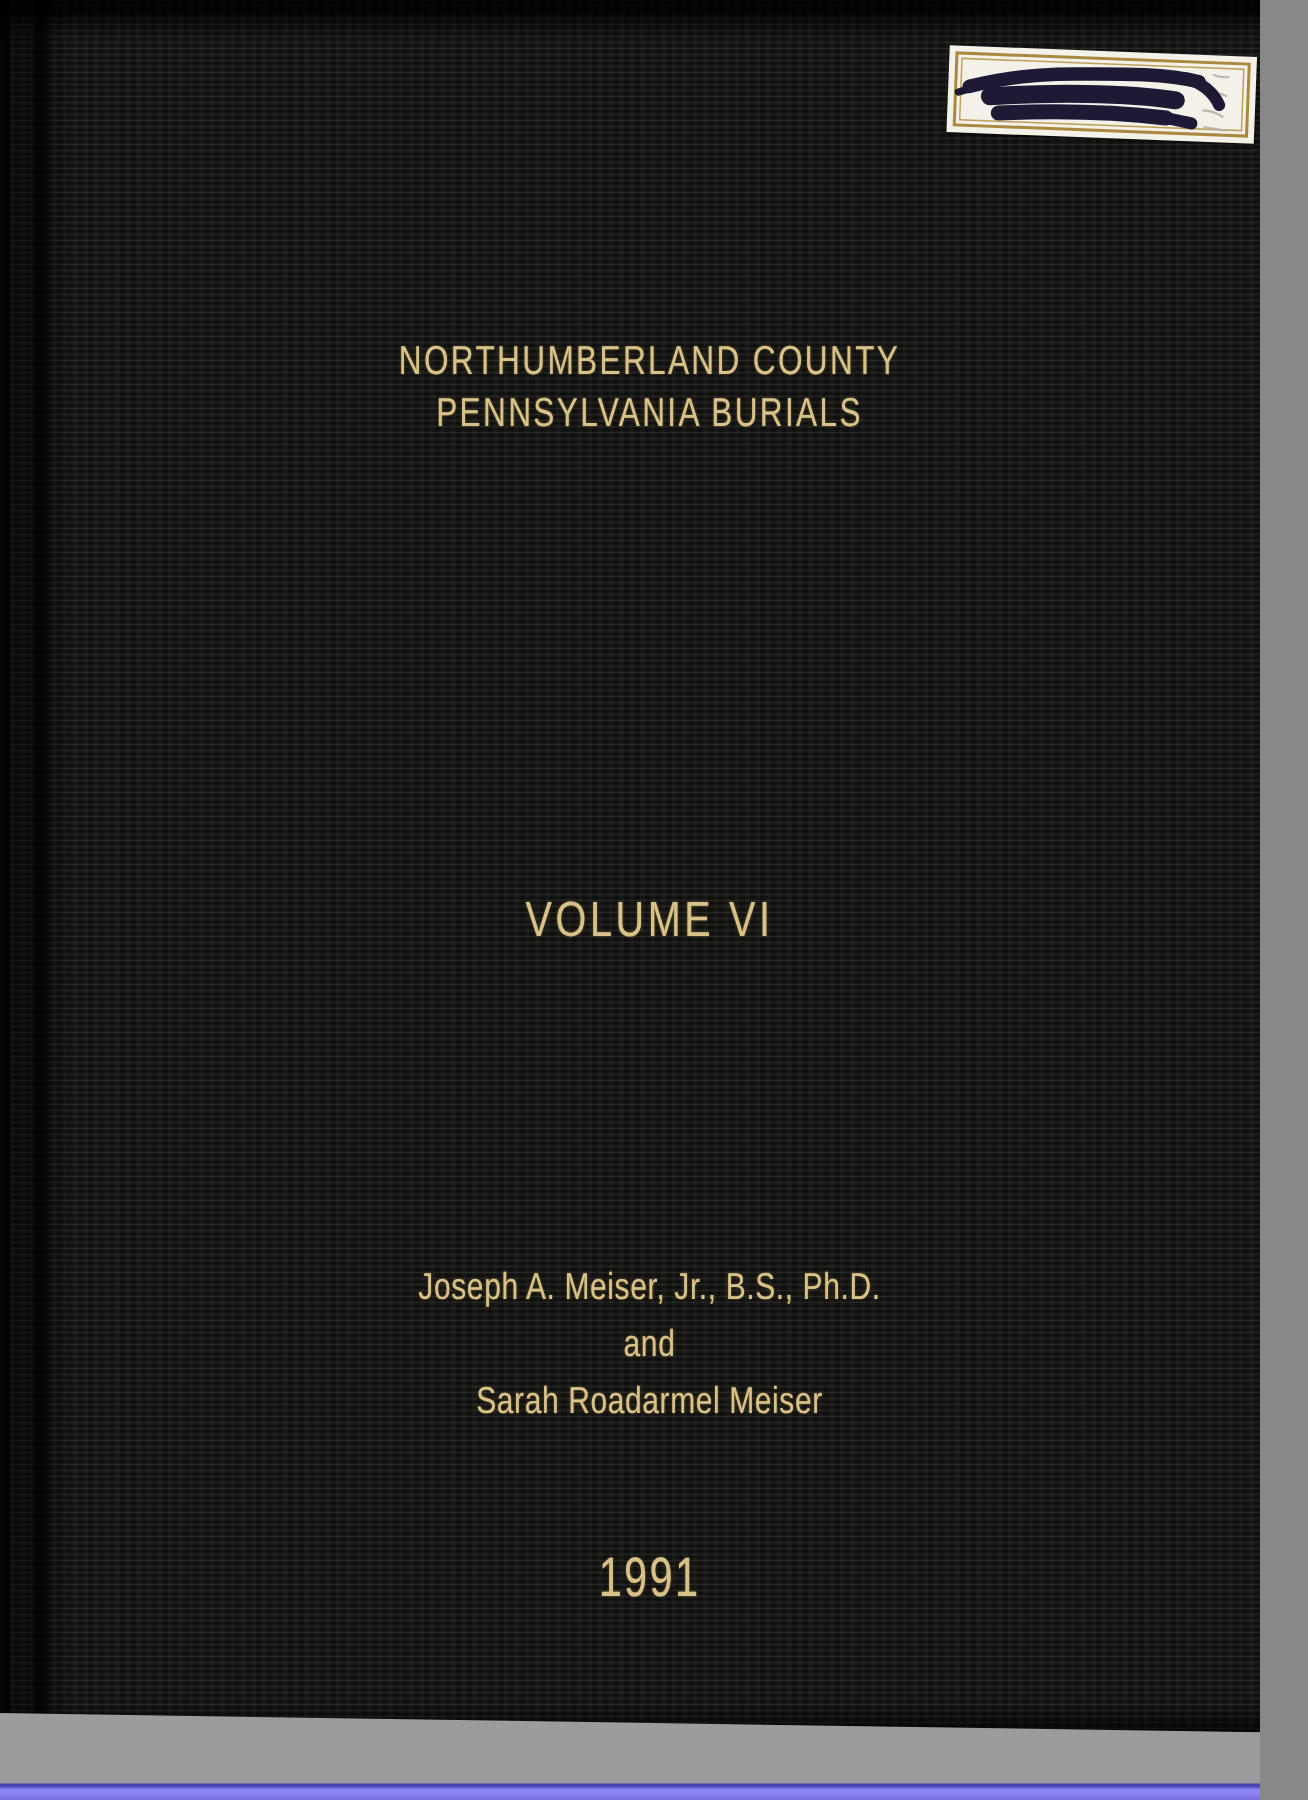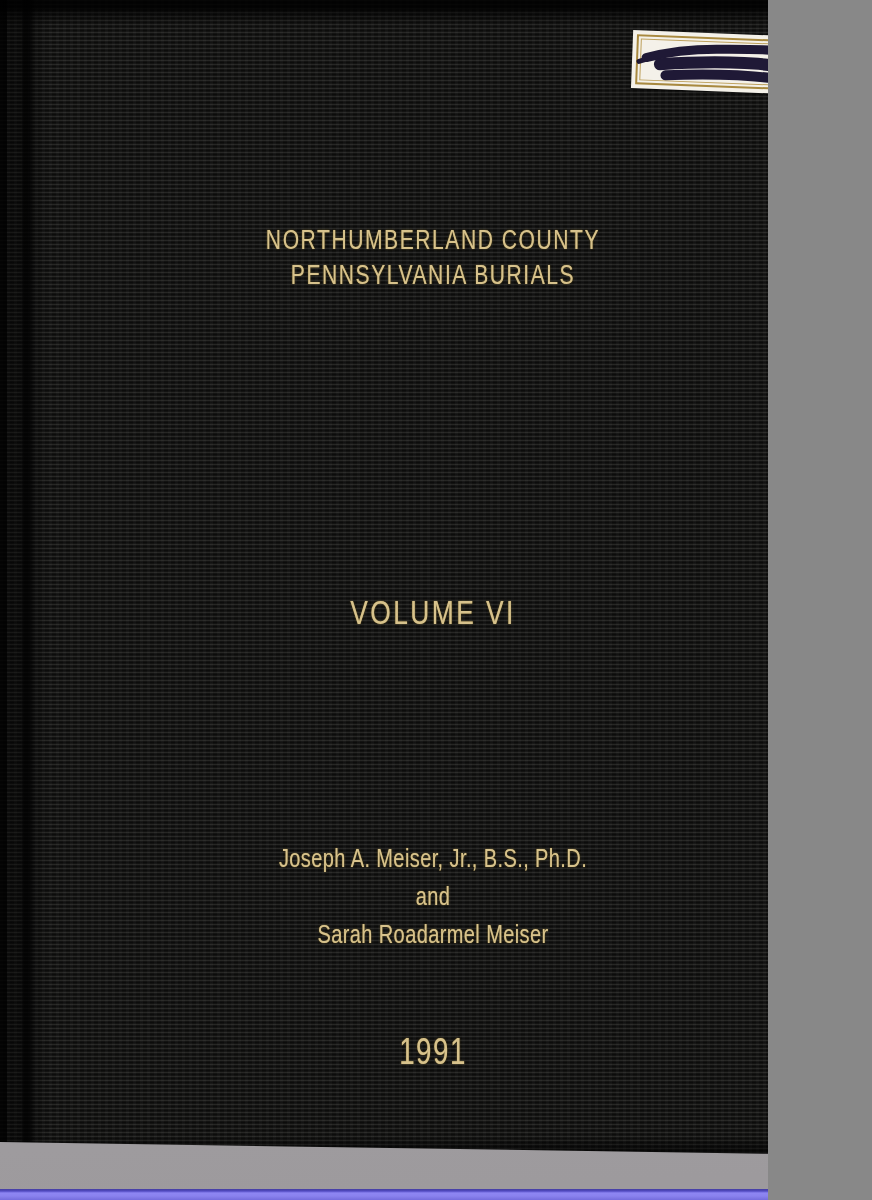--- a/index.html
+++ b/index.html
@@ -1,18 +1,18 @@
 <!DOCTYPE html>
 <html><head>
 <meta charset="utf-8">
 <style>
   html,body{margin:0;padding:0;background:#888;}
   #scan{
     position:relative;
-    width:768px;height:1200px;
+    width:840px;height:1200px;
     overflow:hidden;
     font-family:"Liberation Sans", sans-serif;
     background:linear-gradient(178deg,#d9d7d3 0%,#c2bfc0 6%,#aeabae 25%,#a6a3a6 60%,#9d9a9d 98%);
   }
   
   #edge-strip{
     position:absolute;left:0;bottom:0;width:100%;height:11px;
     background:linear-gradient(180deg,#453ea0 0px,#5049c0 2px,#8e86f3 4px,#8a82ee 7px,#756cdd 11px);
   }
   

